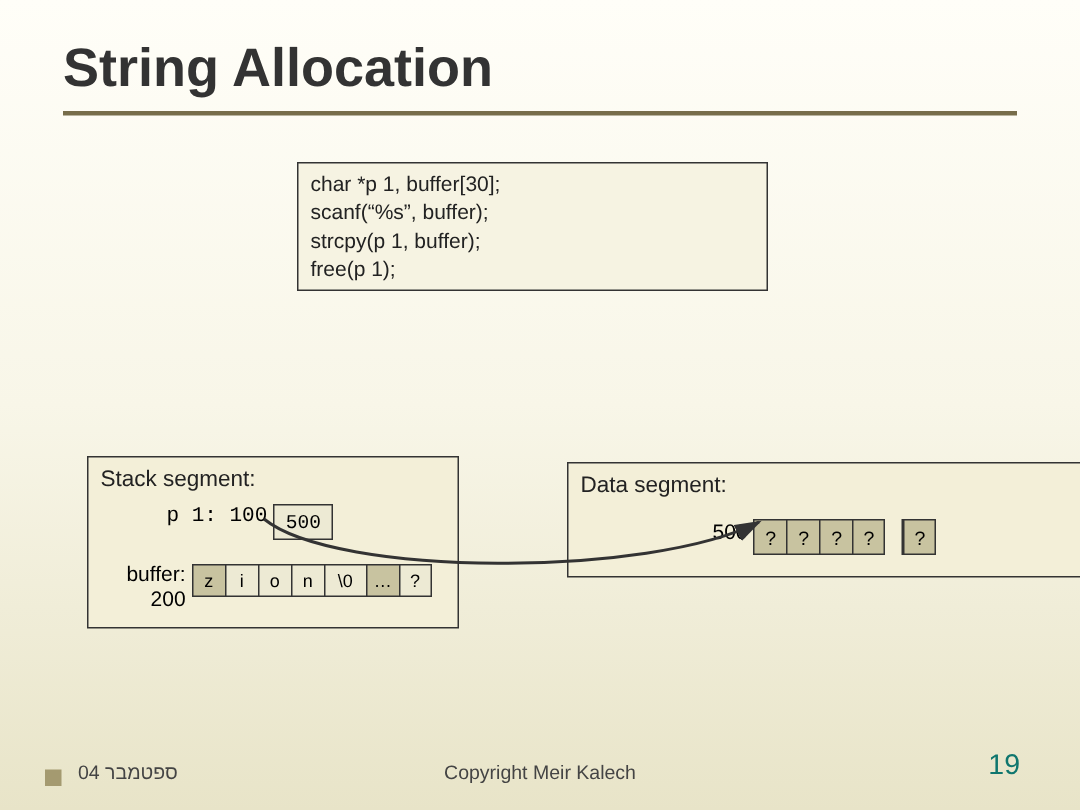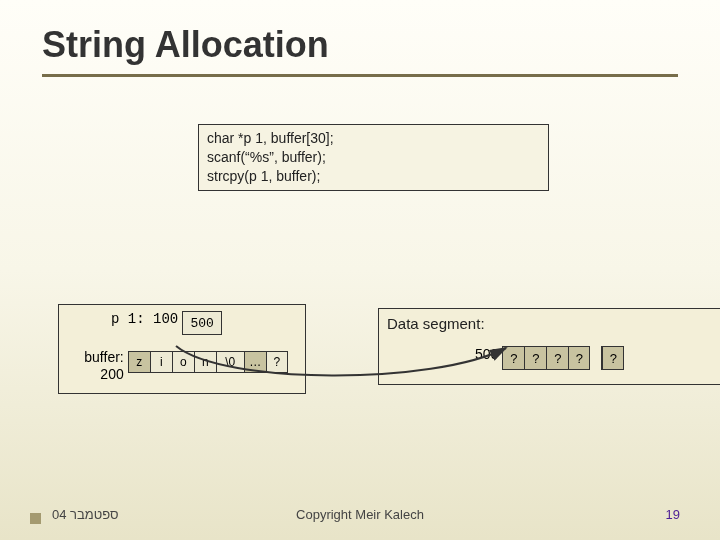--- a/index.html
+++ b/index.html
@@ -18,23 +18,23 @@
     padding: 24px 0 8px 42px;
     font-family: Verdana, Arial, sans-serif;
   }
   .title-underline {
     height: 3px;
     background: #776d4a;
     margin: 0 42px 0 42px;
   }
   .code-box {
     position: absolute;
-    top: 124px;
+    top: 108px;
     left: 198px;
-    width: 351px;
+    width: 314px;
     border: 1.5px solid #333;
     background: #f6f3e2;
     padding: 4px 8px;
     font-family: Verdana, Arial, sans-serif;
     font-size: 14px;
     line-height: 1.35;
     color: #222;
   }
   .code-box .highlight-line {
     display: inline-block;
@@ -170,22 +170,22 @@
     left: 50%;
     transform: translateX(-50%);
     font-size: 13px;
     color: #444;
     margin-top: 27px;
   }
   .footer-right {
     position: absolute;
     bottom: 18px;
     right: 40px;
-    font-size: 13px;
-    color: #4c1d95;
+    font-size: 19px;
+    color: #0f766e;
     text-align: center;
   }
   .sq {
     position: absolute;
     bottom: 16px;
     left: 30px;
     width: 11px;
     height: 11px;
     background: #a49a70;
   }
@@ -193,23 +193,25 @@
 </head>
 <body>
 
 <div class="title">String Allocation</div>
 <div class="title-underline"></div>
 
 <div class="code-box">
   <div>char *p 1, buffer[30];</div>
   <div>scanf(“%s”, buffer);</div>
   <div>strcpy(p 1, buffer);</div>
+  <div>free(p 1);</div>
 </div>
 
 <div class="stack-box">
+  <div class="segment-label">Stack segment:</div>
   <div class="p1-row">
     <span>p 1: 100</span>
     <div class="p1-cell">500</div>
   </div>
   <div class="buffer-row">
     <div class="buffer-label">
       <span>buffer:</span>
       <span>200</span>
     </div>
     <div class="buffer-cells">

